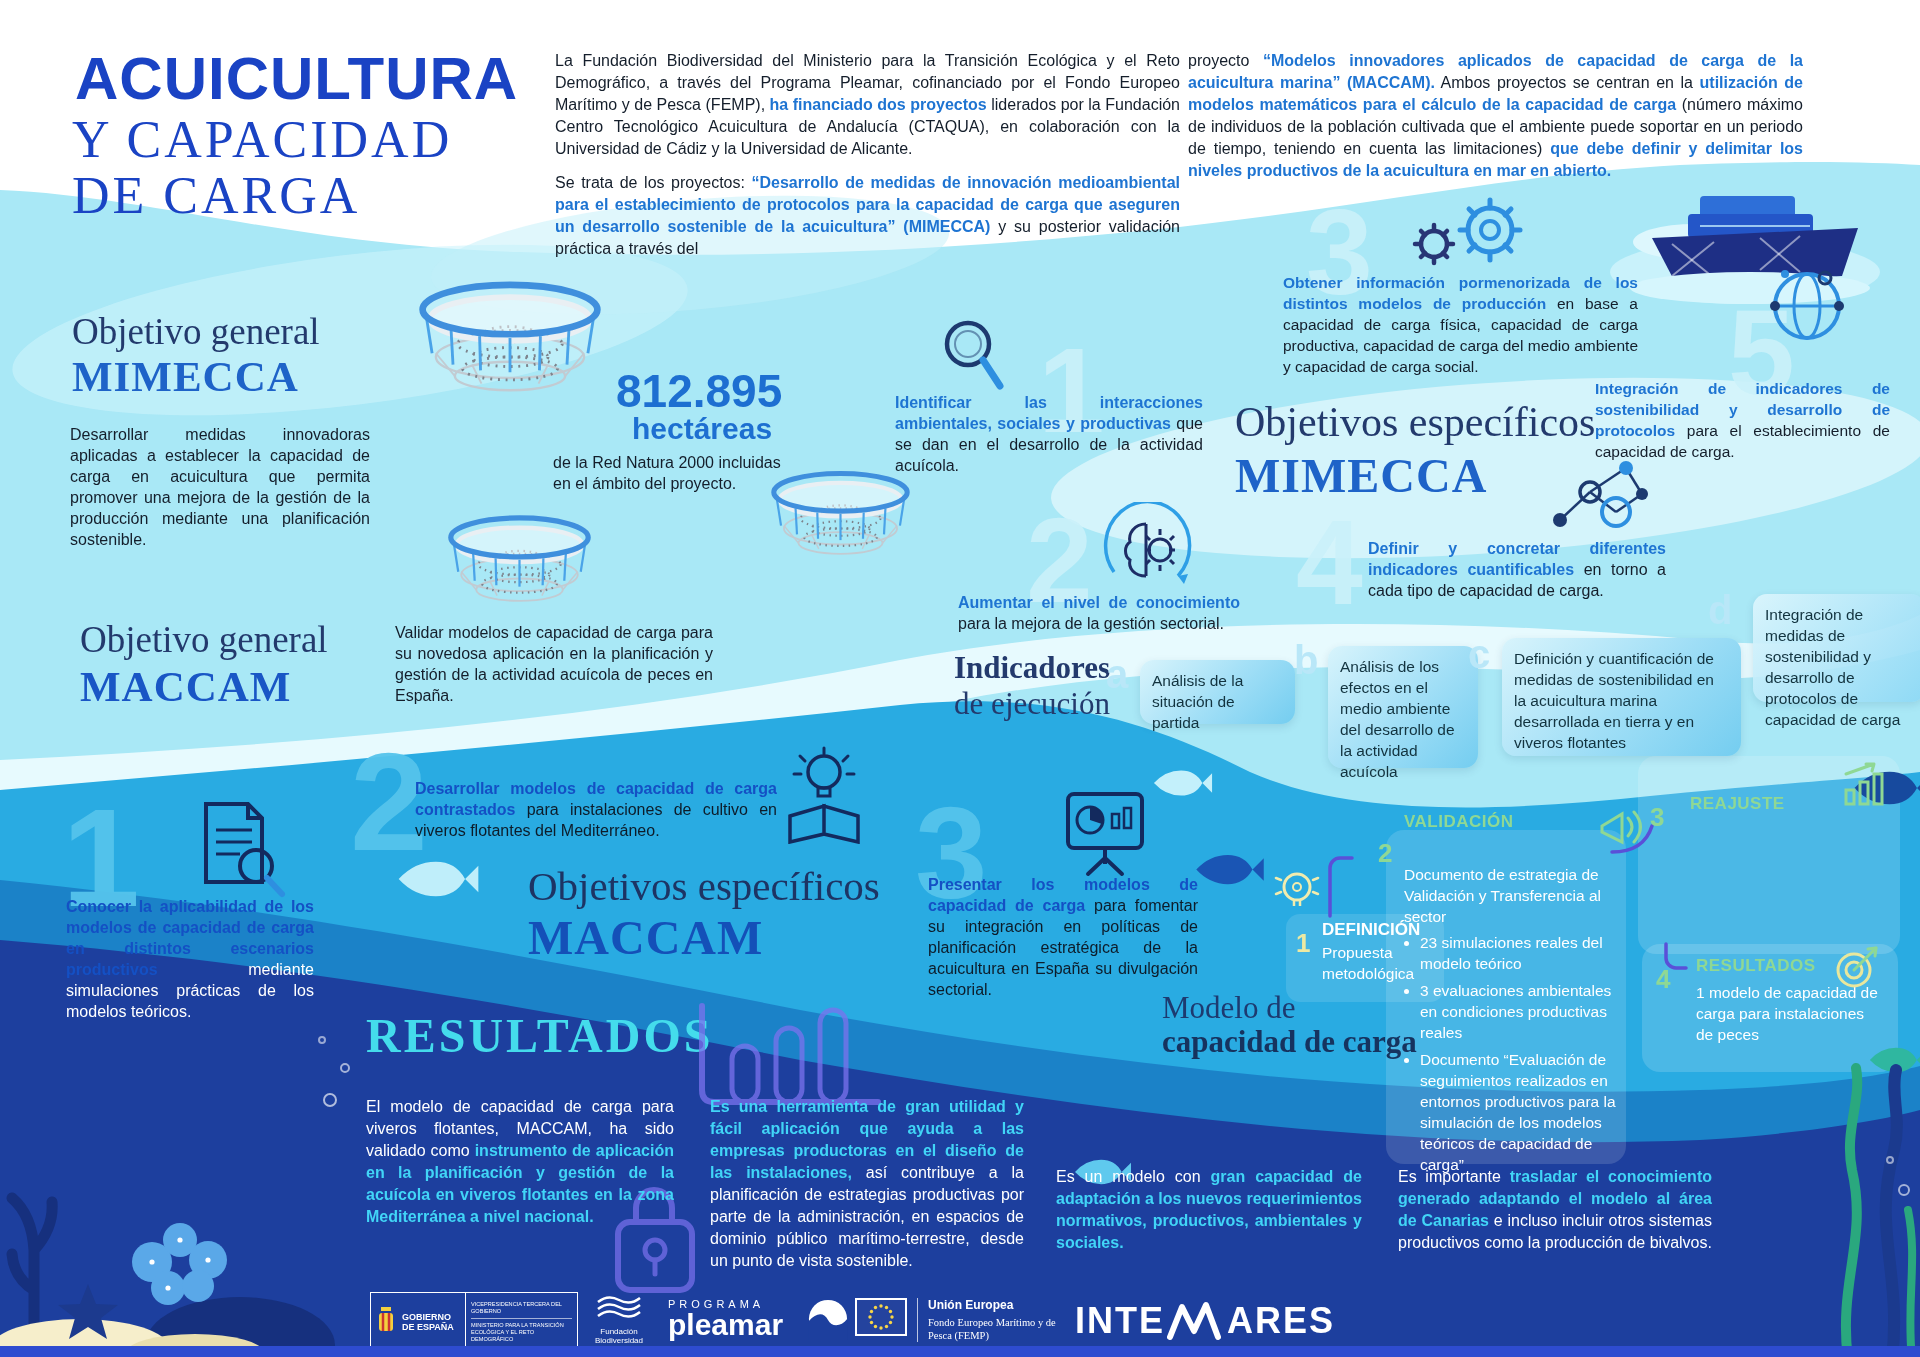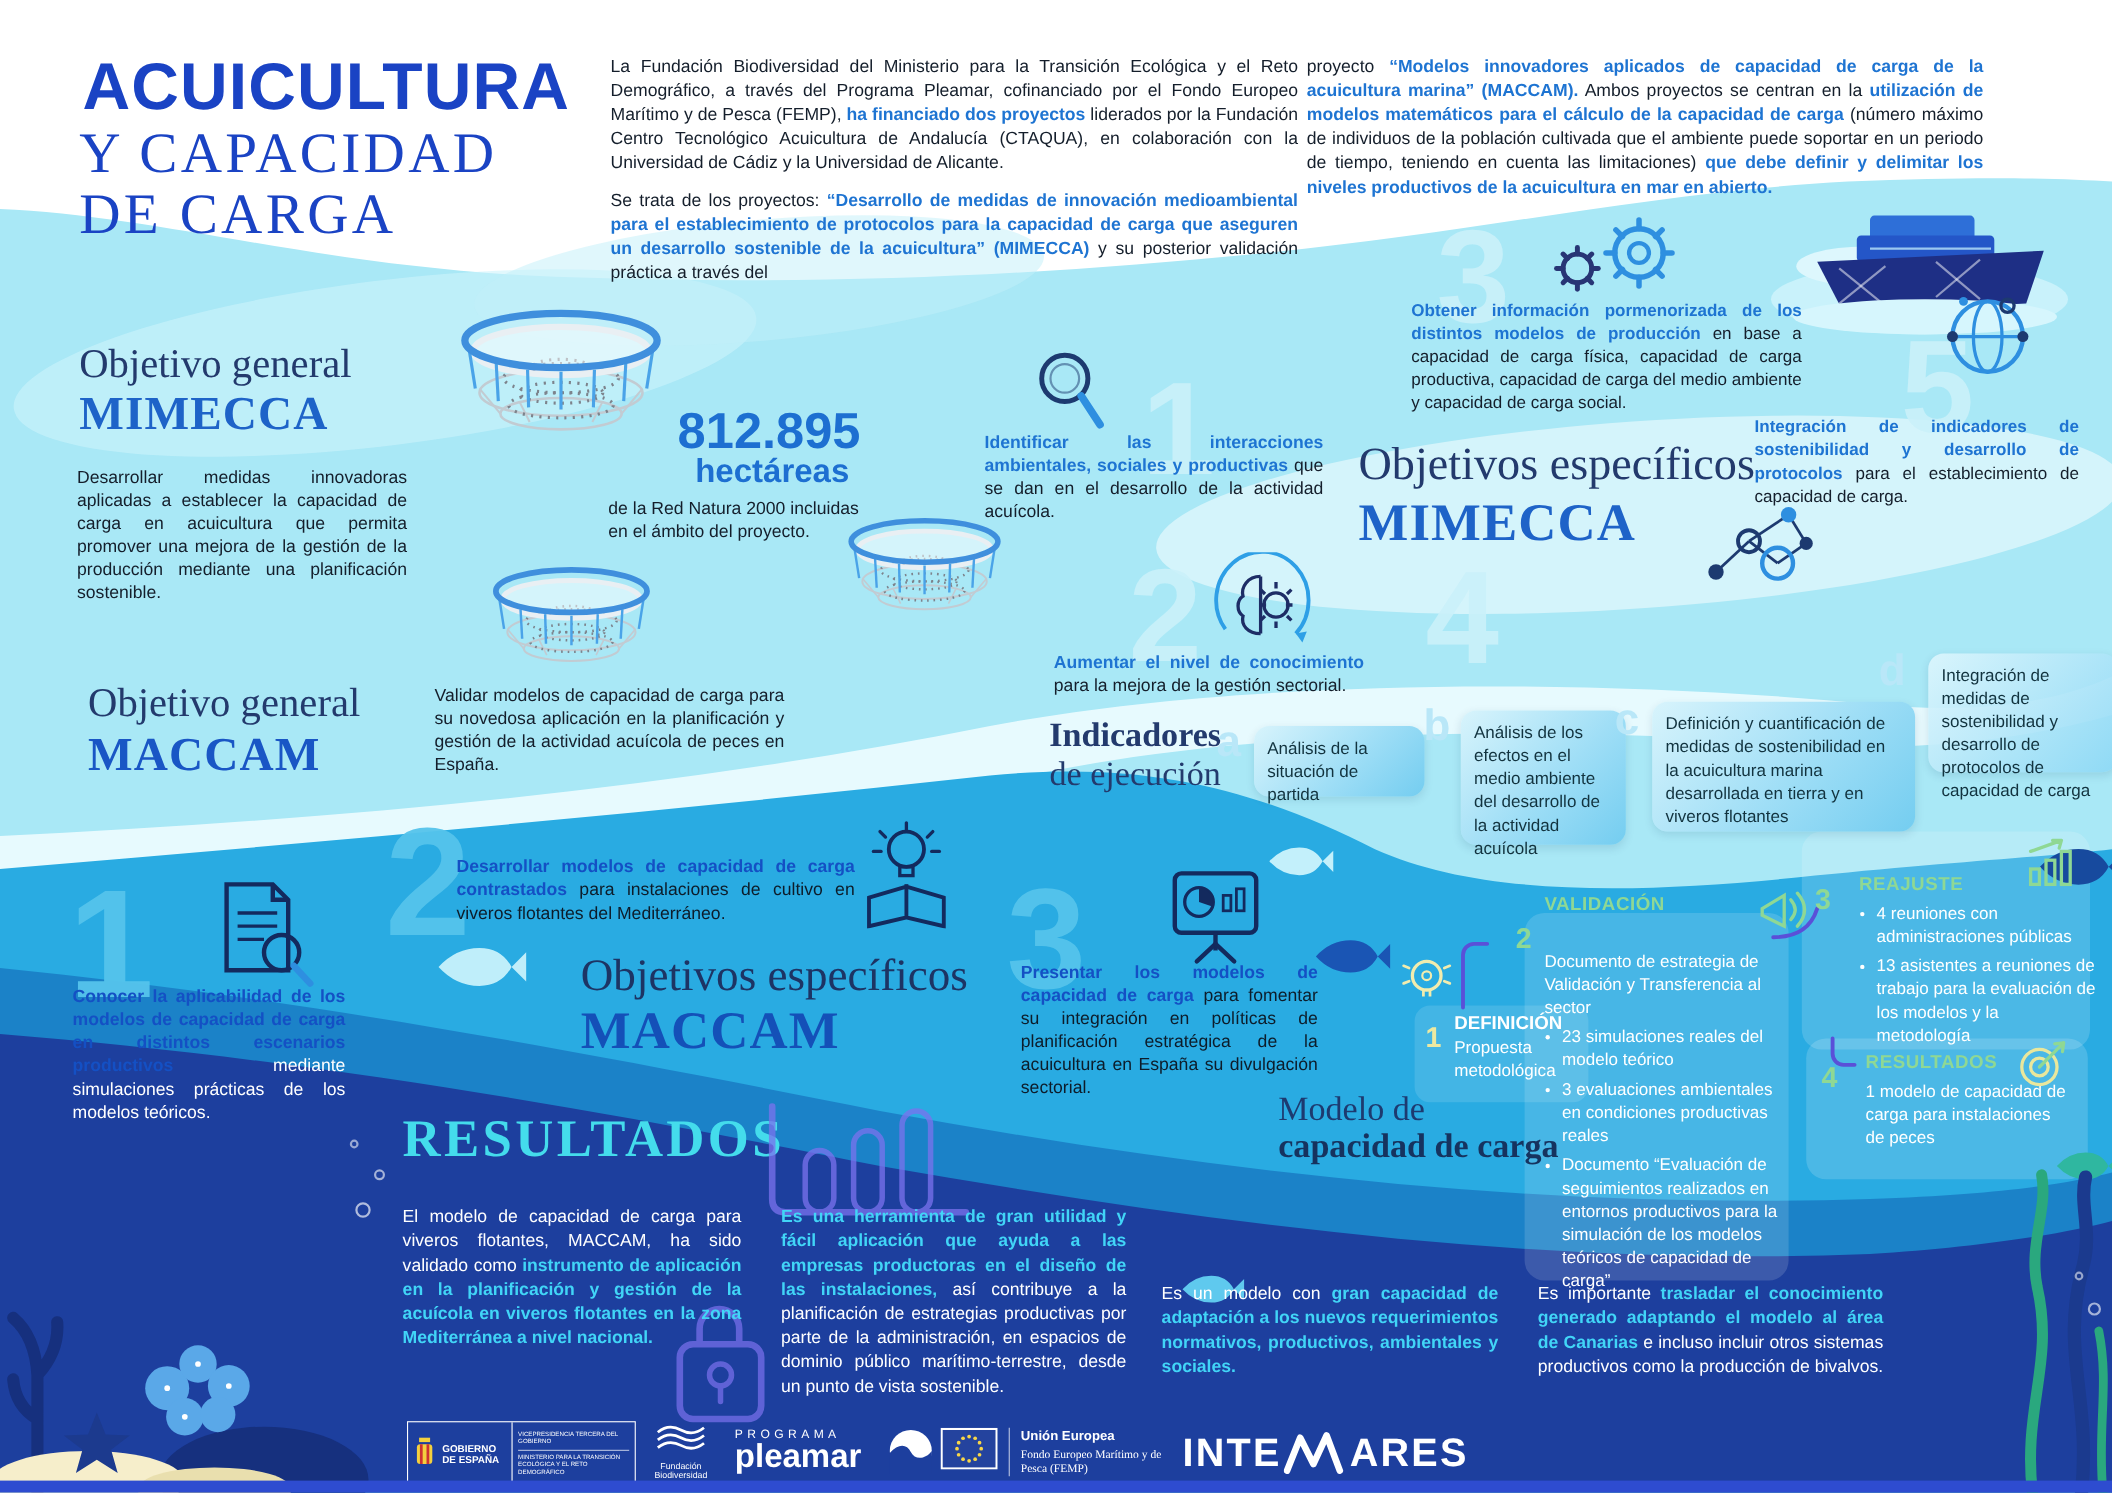--- a/index.html
+++ b/index.html
@@ -167,20 +167,21 @@
   <div class="abs bignum bignum-light" style="left:1038px;top:330px;font-size:120px;">1</div>
   <div class="abs body-txt just" style="left:895px;top:392px;width:308px;"><span class="seg-a">Identificar las interacciones ambientales, sociales y productivas</span><span class="seg-n"> que se dan en el desarrollo de la actividad acuícola.</span></div>
 
   <div class="abs bignum bignum-light" style="left:1026px;top:500px;font-size:120px;">2</div>
   <div class="abs body-txt just" style="left:958px;top:592px;width:282px;"><span class="seg-a">Aumentar el nivel de conocimiento</span><span class="seg-n"> para la mejora de la gestión sectorial.</span></div>
 
   <div class="abs bignum bignum-light" style="left:1306px;top:192px;font-size:120px;">3</div>
   <div class="abs body-txt just" style="left:1283px;top:272px;width:355px;font-size:15.5px;"><span class="seg-a">Obtener información pormenorizada de los distintos modelos de producción</span><span class="seg-n"> en base a capacidad de carga física, capacidad de carga productiva, capacidad de carga del medio ambiente y capacidad de carga social.</span></div>
 
   <div class="abs bignum bignum-light" style="left:1296px;top:502px;font-size:120px;">4</div>
+  <div class="abs body-txt just" style="left:1368px;top:538px;width:298px;"><span class="seg-a">Definir y concretar diferentes indicadores cuantificables</span><span class="seg-n"> en torno a cada tipo de capacidad de carga.</span></div>
 
   <div class="abs bignum bignum-light" style="left:1728px;top:292px;font-size:120px;">5</div>
   <div class="abs body-txt just" style="left:1595px;top:378px;width:295px;font-size:15.5px;"><span class="seg-a">Integración de indicadores de sostenibilidad y desarrollo de protocolos</span><span class="seg-n"> para el establecimiento de capacidad de carga.</span></div>
 
   <div class="abs h-serif" style="left:1235px;top:398px;font-size:42px;">Objetivos específicos</div>
   <div class="abs h-brand" style="left:1235px;top:448px;font-size:48px;">MIMECCA</div>
 
   <svg class="abs" style="left:940px;top:316px;" width="70" height="82" viewBox="0 0 70 82">
     <circle cx="28" cy="28" r="21" fill="none" stroke="#1d3a70" stroke-width="4.5"></circle>
     <circle cx="28" cy="28" r="13" fill="none" stroke="#1d3a70" stroke-width="2" opacity=".5"></circle>
@@ -351,24 +352,20 @@
   <div class="abs tl-label" style="left:1404px;top:812px;">VALIDACIÓN</div>
   <div class="abs tl-txt" style="left:1404px;top:864px;width:208px;">Documento de estrategia de Validación y Transferencia al sector</div>
   <ul class="abs tl-list" style="left:1404px;top:932px;width:208px;">
       <li>23 simulaciones reales del modelo teórico</li>
       <li>3 evaluaciones ambientales en condiciones productivas reales</li>
       <li>Documento “Evaluación de seguimientos realizados en entornos productivos para la simulación de los modelos teóricos de capacidad de carga”</li>
     </ul>
 
   <div class="abs tl-num" style="left:1650px;top:802px;">3</div>
   <div class="abs tl-label" style="left:1690px;top:794px;">REAJUSTE</div>
-  <ul class="abs tl-list" style="left:1690px;top:820px;width:200px;">
-      <li>4 reuniones con administraciones públicas</li>
-      <li>13 asistentes a reuniones de trabajo para la evaluación de los modelos y la metodología</li>
-    </ul>
 
   <div class="abs tl-num" style="left:1656px;top:964px;">4</div>
   <div class="abs tl-label" style="left:1696px;top:956px;">RESULTADOS</div>
   <div class="abs tl-txt" style="left:1696px;top:982px;width:185px;">1 modelo de capacidad de carga para instalaciones de peces</div>
 
   <svg class="abs" style="left:1594px;top:796px;" width="52" height="52" viewBox="0 0 52 52">
     <path d="M8,30 L28,18 V46 L8,36 Z" fill="none" stroke="#8fd894" stroke-width="3"></path>
     <path d="M34,22 q8,9 0,18" fill="none" stroke="#8fd894" stroke-width="3" stroke-linecap="round"></path>
     <path d="M40,16 q13,15 0,30" fill="none" stroke="#8fd894" stroke-width="3" stroke-linecap="round"></path>
   </svg>

